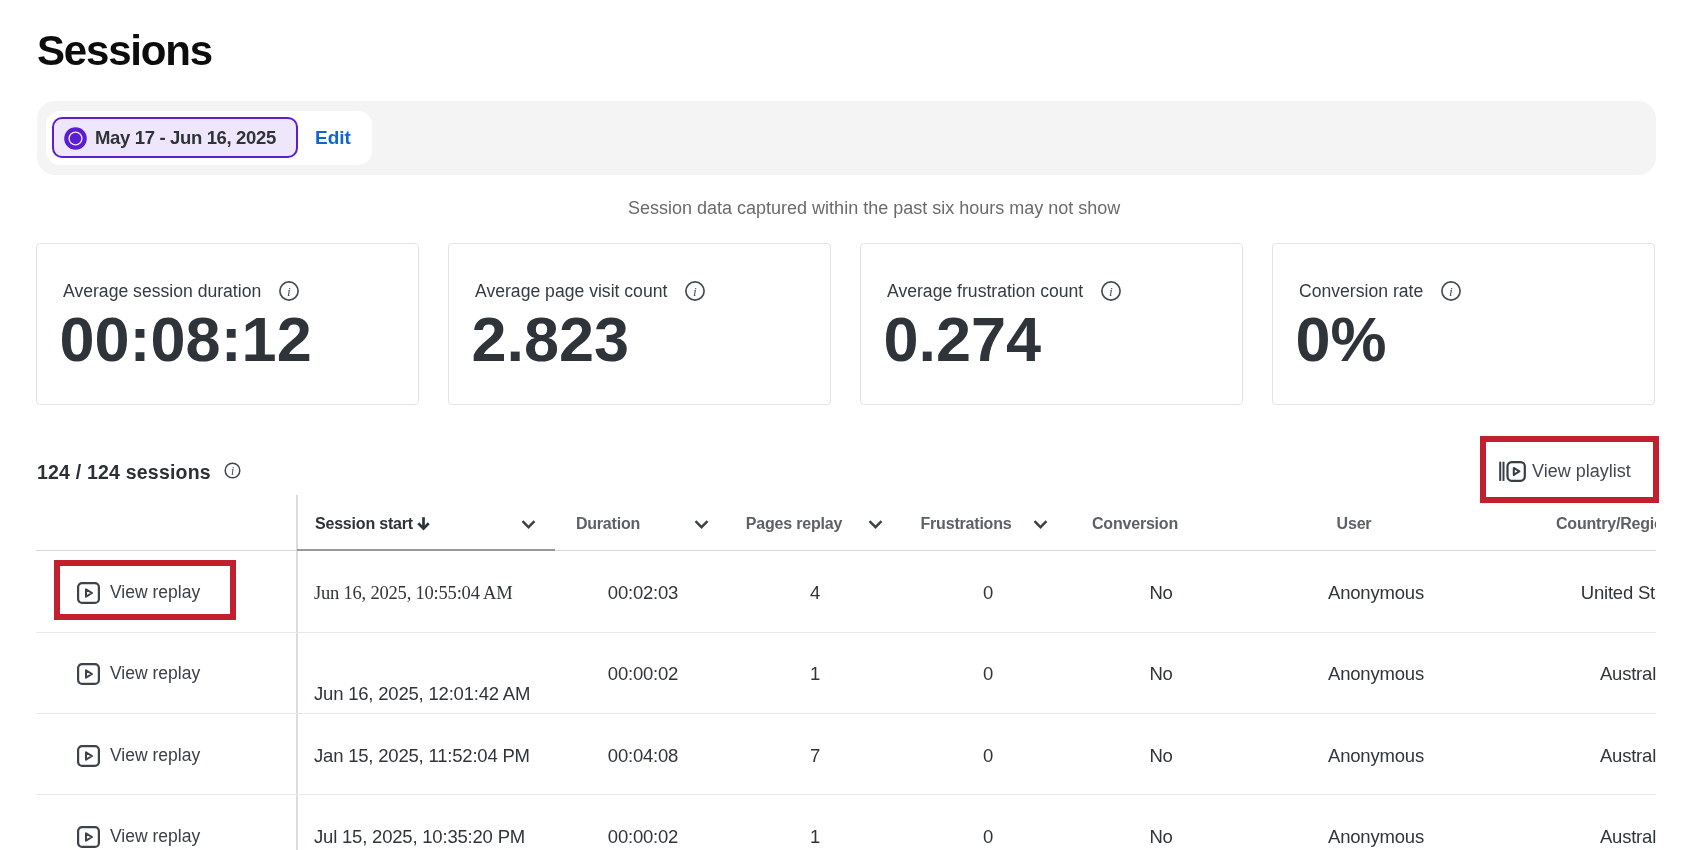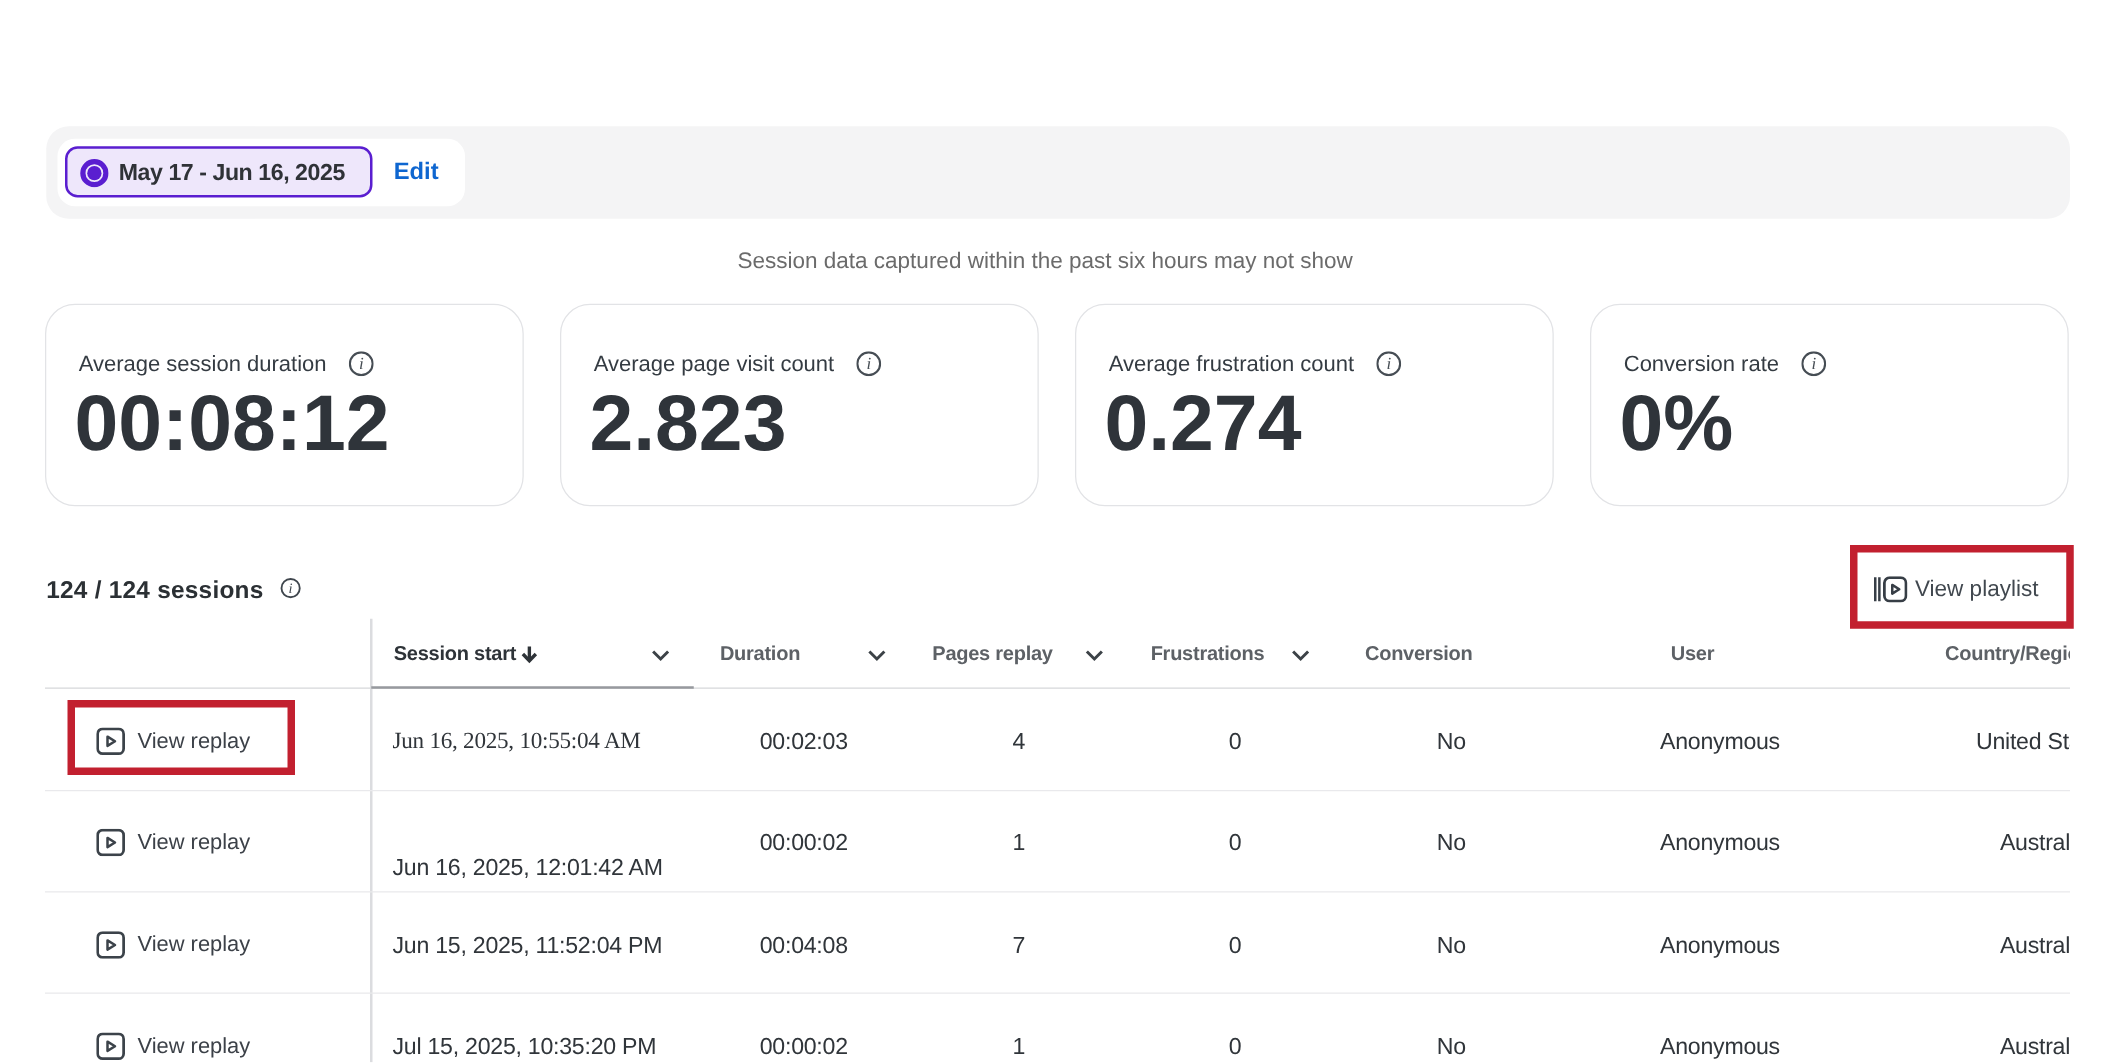--- a/index.html
+++ b/index.html
@@ -1,46 +1,47 @@
 <!DOCTYPE html>
 <html><head>
 <meta charset="utf-8">
 <style>
   html,body{margin:0;padding:0;background:#fff;}
   #page{position:relative;width:1700px;height:850px;overflow:hidden;background:#fff;
         font-family:"Liberation Sans",sans-serif;}
   .abs{position:absolute;line-height:1;white-space:nowrap;}
   .card{position:absolute;top:243px;width:381px;height:160px;background:#fff;
-        border:1px solid #e2e3e6;border-radius:24px;}
+        border:1px solid #e2e3e6;border-radius:4px;}
   .clbl{position:absolute;left:26px;top:38px;font-size:17.6px;color:#343b42;line-height:1;white-space:nowrap;display:flex;align-items:center;}
   .cval{position:absolute;left:22.5px;top:64px;font-size:63px;font-weight:700;color:#2f343a;line-height:1;white-space:nowrap;}
   .ic{margin-left:17.5px;position:relative;top:-1px;}
   .hdr{position:absolute;font-size:16px;font-weight:700;letter-spacing:-0.2px;color:#5d6166;line-height:1;white-space:nowrap;}
   .cell{position:absolute;font-size:18.5px;letter-spacing:-0.2px;color:#30353a;line-height:1;white-space:nowrap;}
   .ctr{transform:translateX(-50%);}
   .rowline{position:absolute;left:36px;width:1620px;height:1px;background:#e9e9ec;}
   .vr{position:absolute;display:flex;align-items:center;font-size:17.5px;color:#3c4148;line-height:1;}
   .redbox{position:absolute;border:6px solid #c2202f;}
 </style>
 </head>
 <body>
 <div id="page">
 
+  <div class="abs" id="title" style="left:37px;top:30px;font-size:42px;font-weight:700;letter-spacing:-1.2px;color:#0c0c0d;">Sessions</div>
 
   <div class="abs" style="left:37px;top:101px;width:1619px;height:74px;background:#f4f4f5;border-radius:18px;"></div>
   <div class="abs" style="left:46px;top:111px;width:326px;height:54px;background:#ffffff;border-radius:14px;"></div>
   <div class="abs" style="left:52px;top:117px;width:242px;height:37px;background:#eee7fb;border:2px solid #5a1ed0;border-radius:10px;"></div>
   <svg class="abs" style="left:64px;top:127px;" width="23" height="23" viewBox="0 0 23 23">
     <circle cx="11.5" cy="11.5" r="9.2" fill="none" stroke="#5a1ed0" stroke-width="4.2"></circle>
     <circle cx="11.5" cy="11.5" r="5.7" fill="#5a1ed0"></circle>
   </svg>
   <div class="abs" id="datetext" style="left:95px;top:129px;font-size:18.5px;letter-spacing:-0.35px;font-weight:700;color:#2f3237;">May 17 - Jun 16, 2025</div>
   <div class="abs" id="edit" style="left:315px;top:128px;font-size:19px;font-weight:700;color:#0e66d0;">Edit</div>
 
-  <div class="abs" id="msg" style="left:590px;top:199px;font-size:18px;color:#6b6b6b;">Session data captured within the past six hours may not show</div>
+  <div class="abs" id="msg" style="left:628px;top:199px;font-size:18px;color:#6b6b6b;">Session data captured within the past six hours may not show</div>
 
   <div class="card" style="left:36px;">
     <div class="clbl">Average session duration
       <svg class="ic" width="20" height="20" viewBox="0 0 20 20">
           <circle cx="10" cy="10" r="9.1" fill="none" stroke="#464d54" stroke-width="1.7"></circle>
           <text x="10" y="14.6" font-family="Liberation Serif" font-style="italic" font-size="13.5" fill="#464d54" text-anchor="middle">i</text>
         </svg>
     </div>
     <div class="cval">00:08:12</div>
   </div>
@@ -163,21 +164,21 @@
   <div class="cell ctr" style="left:1635px;top:584px;">United States</div>
 
   <div class="cell" style="left:314px;top:665px;margin-top:20px;">Jun 16, 2025, 12:01:42 AM</div>
   <div class="cell ctr" style="left:643px;top:665px;">00:00:02</div>
   <div class="cell ctr" style="left:815px;top:665px;">1</div>
   <div class="cell ctr" style="left:988px;top:665px;">0</div>
   <div class="cell ctr" style="left:1161px;top:665px;">No</div>
   <div class="cell ctr" style="left:1376px;top:665px;">Anonymous</div>
   <div class="cell ctr" style="left:1635px;top:665px;">Australia</div>
 
-  <div class="cell" style="left:314px;top:747px;">Jun 15, 2025, 11:52:04 PM</div>
+  <div class="cell" style="left:314px;top:747px;">Jan 15, 2025, 11:52:04 PM</div>
   <div class="cell ctr" style="left:643px;top:747px;">00:04:08</div>
   <div class="cell ctr" style="left:815px;top:747px;">7</div>
   <div class="cell ctr" style="left:988px;top:747px;">0</div>
   <div class="cell ctr" style="left:1161px;top:747px;">No</div>
   <div class="cell ctr" style="left:1376px;top:747px;">Anonymous</div>
   <div class="cell ctr" style="left:1635px;top:747px;">Australia</div>
 
   <div class="cell" style="left:314px;top:828px;">Jul 15, 2025, 10:35:20 PM</div>
   <div class="cell ctr" style="left:643px;top:828px;">00:00:02</div>
   <div class="cell ctr" style="left:815px;top:828px;">1</div>

